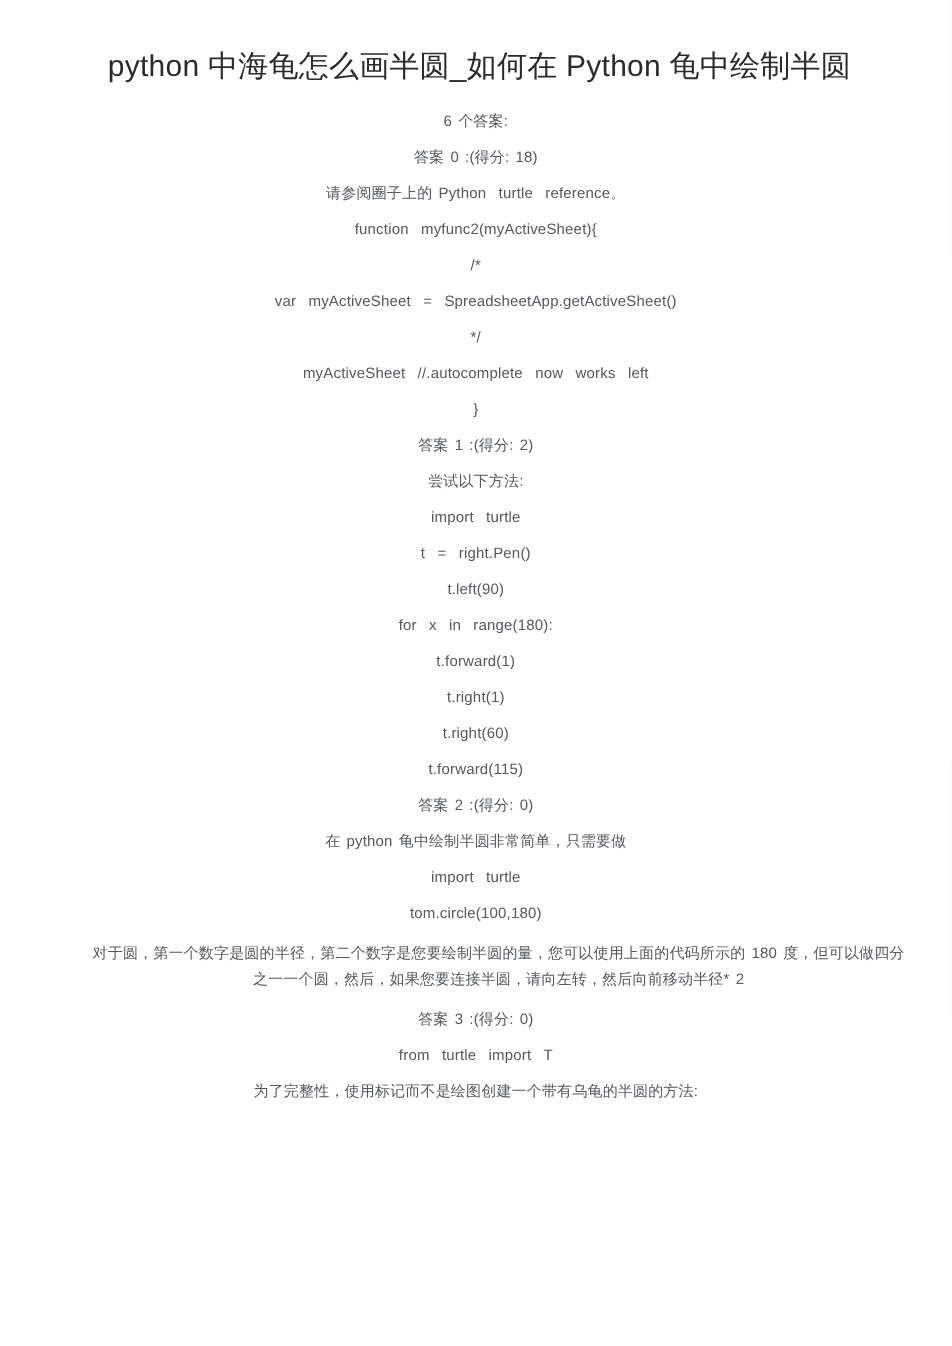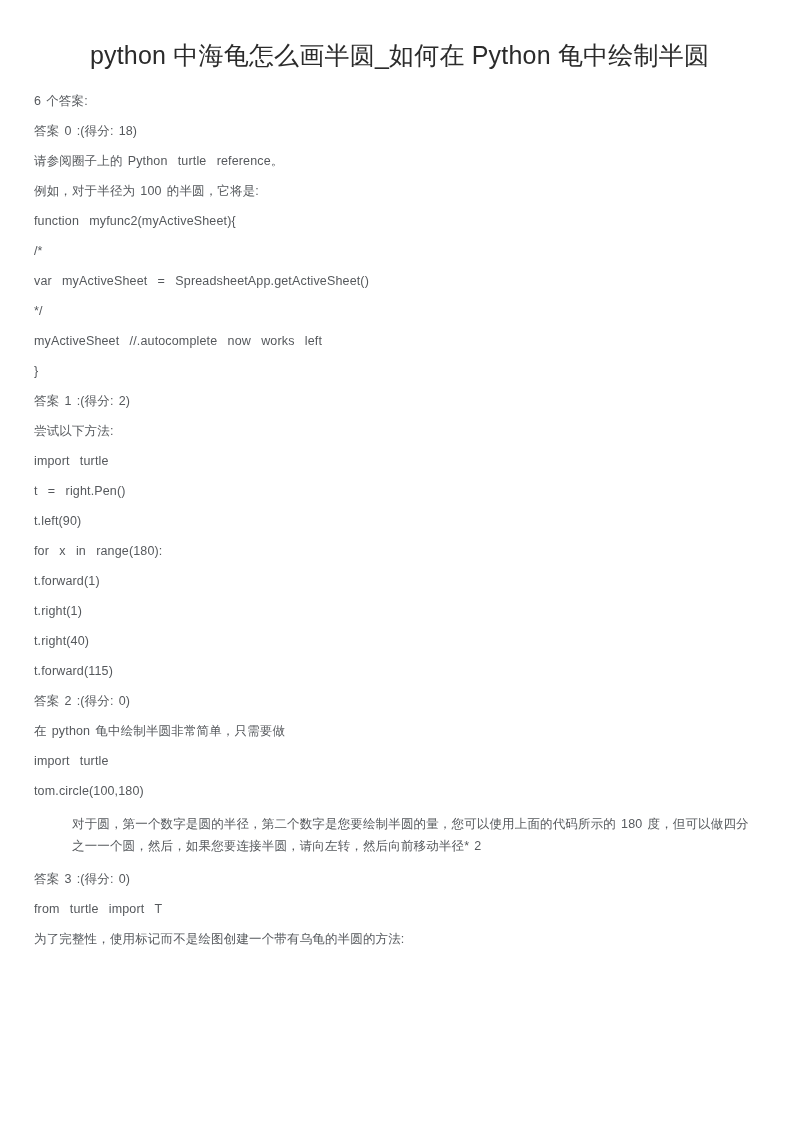--- a/index.html
+++ b/index.html
@@ -28,20 +28,21 @@
     font-weight: 400;
     line-height: 34px;
     color: #2b2b2b;
     text-align: center;
     letter-spacing: 0.2px;
     white-space: nowrap;
   }
   .body-block {
     padding: 0 34px 0 34px;
     margin-top: 14px;
+    text-align: center;
   }
   .line {
     font-size: 12.5px;
     line-height: 30px;
     color: #55585c;
     letter-spacing: 0.15px;
     word-spacing: 1.5px;
     white-space: pre-wrap;
   }
   .line.wrap {
@@ -57,36 +58,35 @@
 </head>
 <body>
 
 <div class="page">
   <h1 class="page-title">python 中海龟怎么画半圆_如何在 Python 龟中绘制半圆</h1>
   <div class="body-block">
     <div class="line">6 个答案:</div>
     <div id="lines-container">
         <div class="line">答案 0 :(得分: 18)</div>
         <div class="line">请参阅圈子上的 Python  turtle  reference。</div>
-        <div class="line">例如，对于半径为 100 的半圆，它将是:</div>
         <div class="line">function  myfunc2(myActiveSheet){</div>
         <div class="line">/*</div>
         <div class="line">var  myActiveSheet  =  SpreadsheetApp.getActiveSheet()</div>
         <div class="line">*/</div>
         <div class="line">myActiveSheet  //.autocomplete  now  works  left</div>
         <div class="line">}</div>
         <div class="line">答案 1 :(得分: 2)</div>
         <div class="line">尝试以下方法:</div>
         <div class="line">import  turtle</div>
         <div class="line">t  =  right.Pen()</div>
         <div class="line">t.left(90)</div>
         <div class="line">for  x  in  range(180):</div>
         <div class="line">t.forward(1)</div>
         <div class="line">t.right(1)</div>
-        <div class="line">t.right(40)</div>
+        <div class="line">t.right(60)</div>
         <div class="line">t.forward(115)</div>
         <div class="line">答案 2 :(得分: 0)</div>
         <div class="line">在 python 龟中绘制半圆非常简单，只需要做</div>
         <div class="line">import  turtle</div>
         <div class="line">tom.circle(100,180)</div>
         <div class="line wrap">对于圆，第一个数字是圆的半径，第二个数字是您要绘制半圆的量，您可以使用上面的代码所示的 180 度，但可以做四分之一一个圆，然后，如果您要连接半圆，请向左转，然后向前移动半径*  2</div>
         <div class="line">答案 3 :(得分: 0)</div>
         <div class="line">from  turtle  import  T</div>
         <div class="line">为了完整性，使用标记而不是绘图创建一个带有乌龟的半圆的方法:</div>
       </div>

